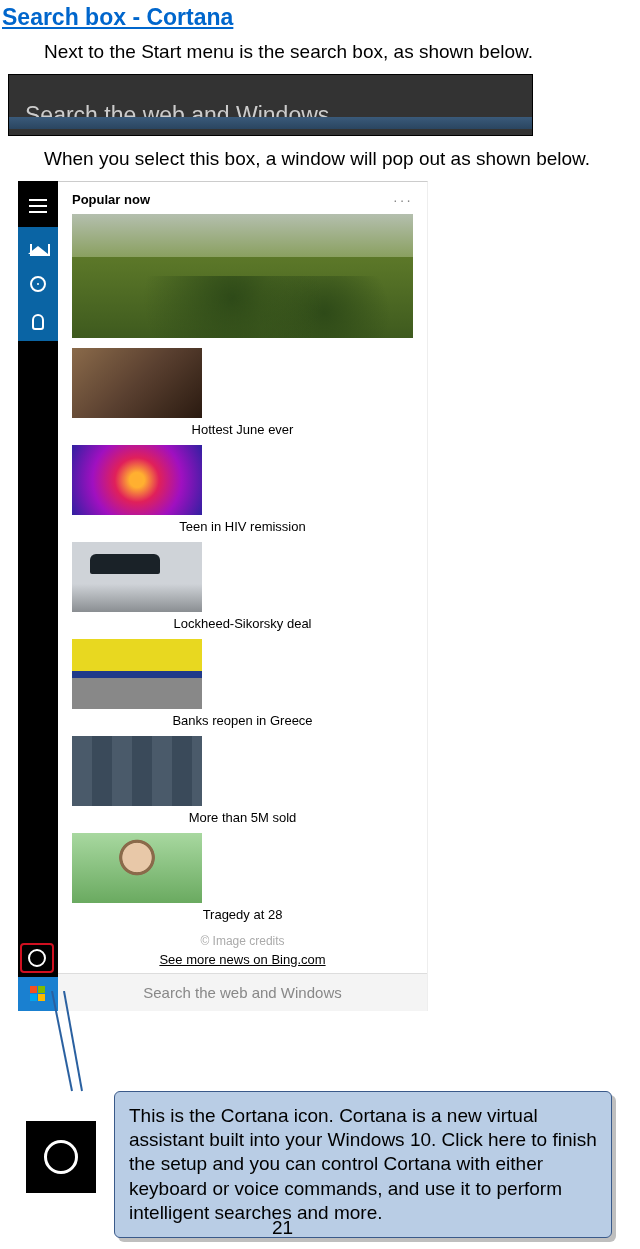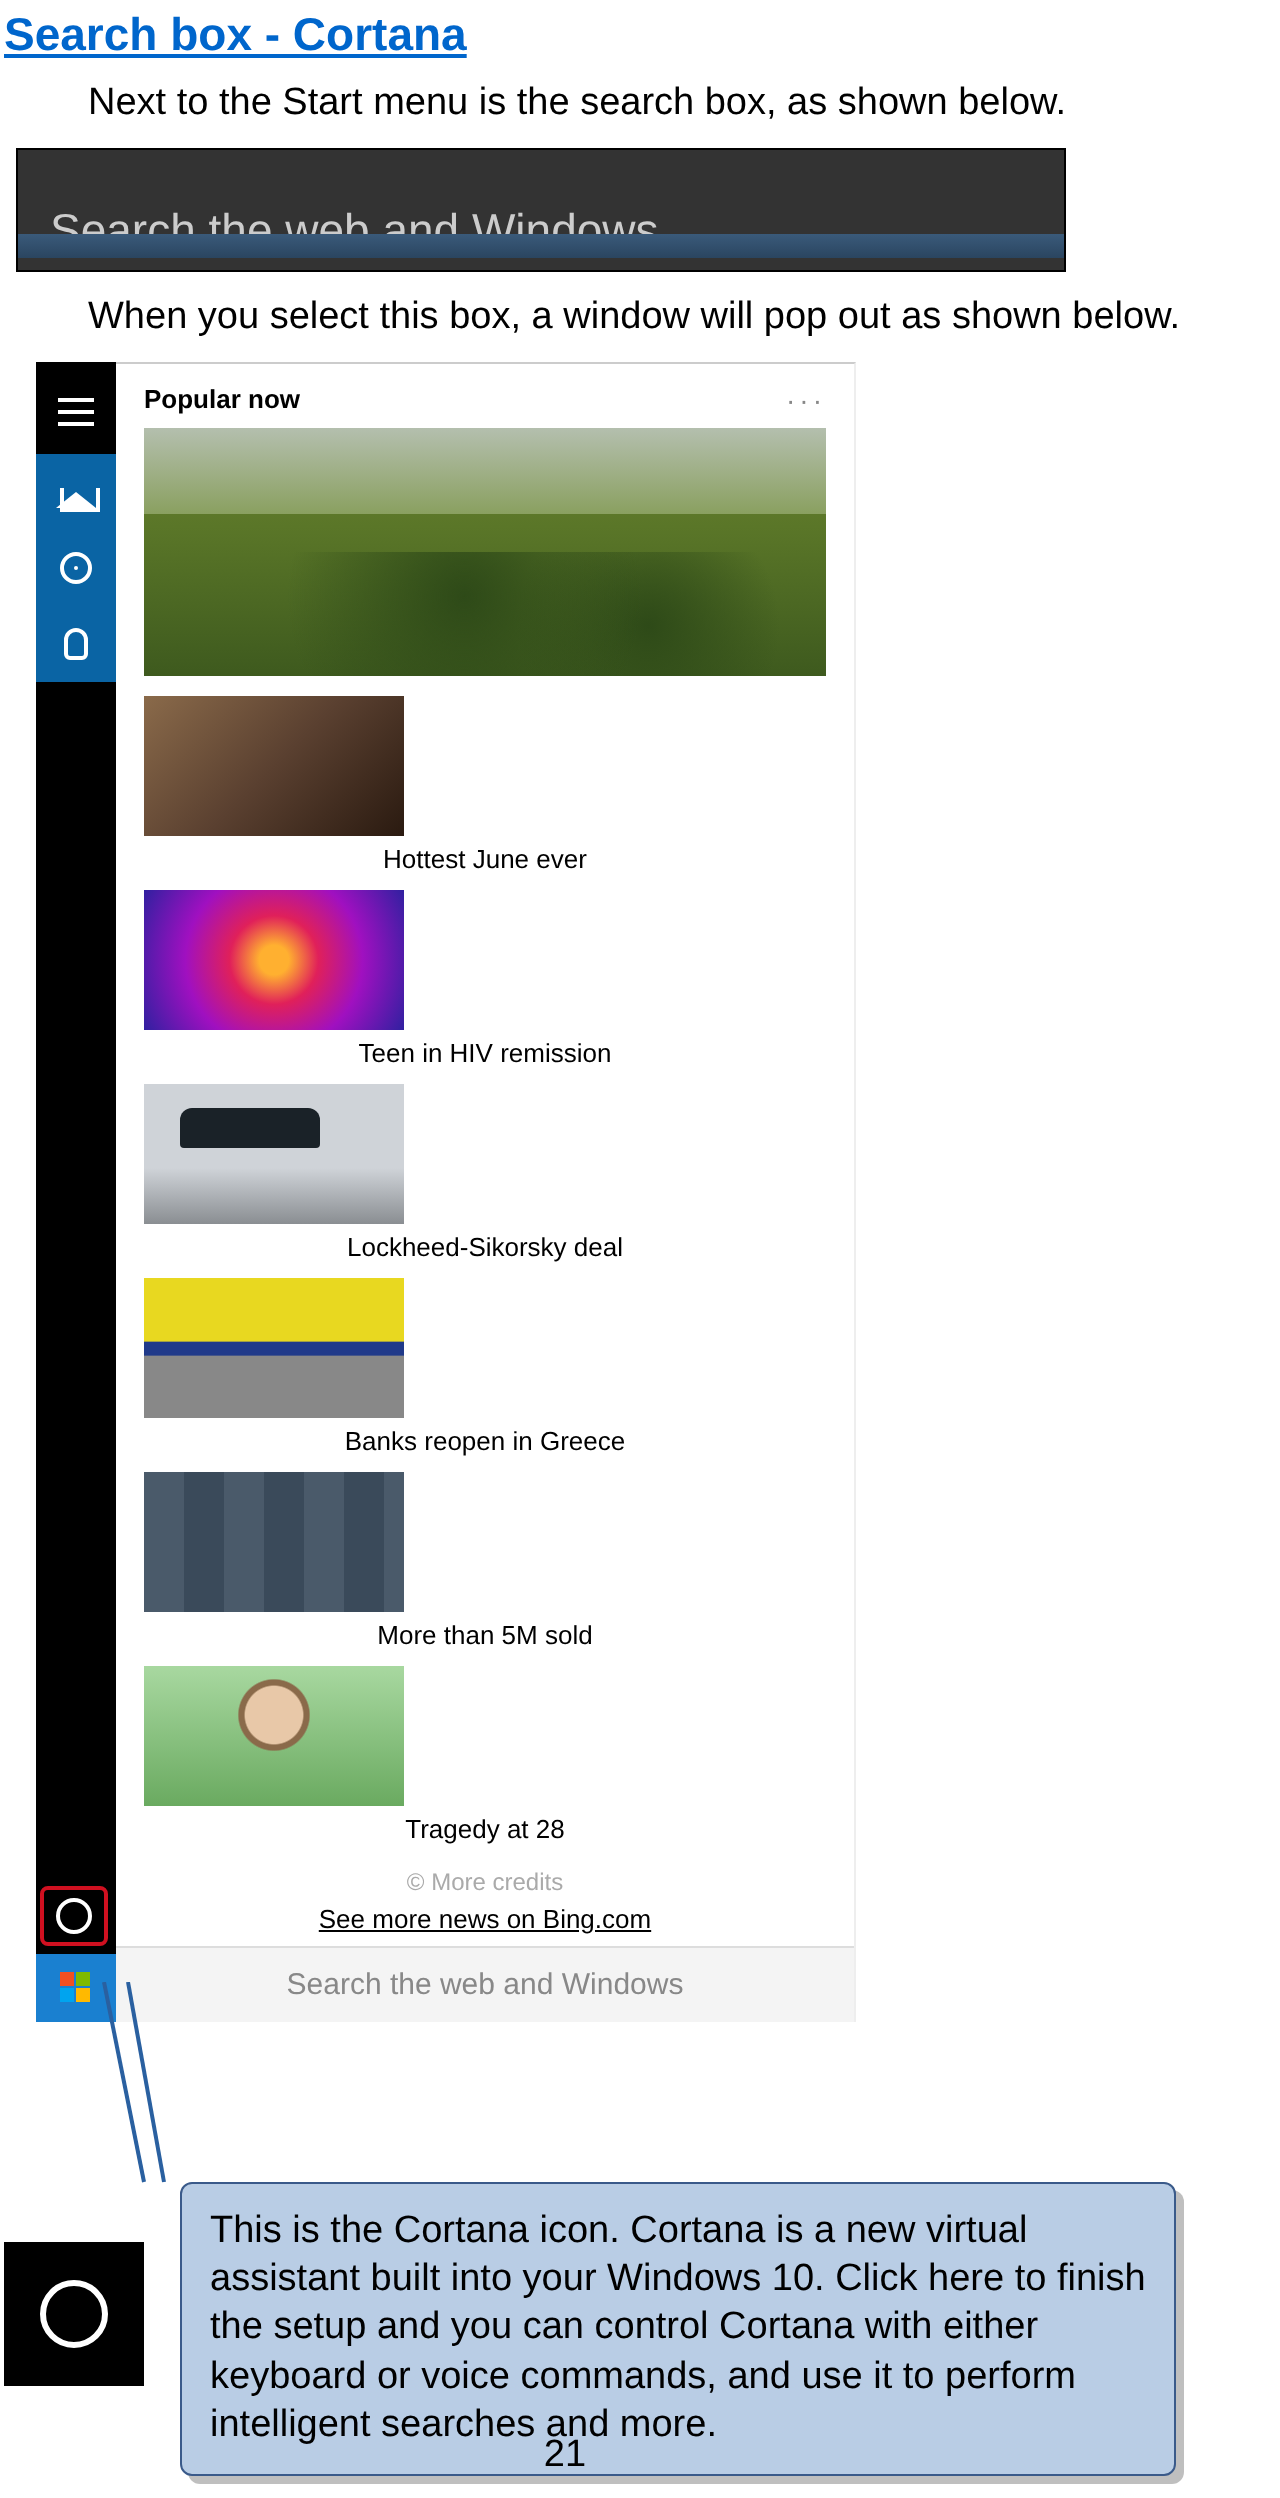--- a/index.html
+++ b/index.html
@@ -156,21 +156,21 @@
     .arrow-lines {
       position: relative;
       height: 80px;
       margin-left: 40px;
     }
     .arrow-lines svg { position:absolute; left:0; top:-20px; }
 
     .callout-row {
       display: flex;
       align-items: flex-start;
-      margin: 0 0 14px 0;
+      margin: 0 0 14px 24px;
     }
     .big-circle-box {
       width: 70px; height: 72px; background:#000;
       display:flex;align-items:center;justify-content:center;
       margin-right: 18px;
       margin-top: 30px;
     }
     .big-circle { width: 34px; height:34px; border:3px solid #fff; border-radius:50%;}
     .callout {
       background: #b9cde5;
@@ -304,21 +304,21 @@
         </div>
         <div class="news-item">
           <div class="news-thumb t5"></div>
           <div class="news-label">More than 5M sold</div>
         </div>
         <div class="news-item">
           <div class="news-thumb t6"></div>
           <div class="news-label">Tragedy at 28</div>
         </div>
       </div>
-      <div class="credits">© More credits</div>
+      <div class="credits">© Image credits</div>
       <div class="bing-link">See more news on Bing.com</div>
       <div class="popup-search">Search the web and Windows</div>
     </div>
   </div>
 
   <div class="arrow-lines">
     <svg width="120" height="120">
       <line x1="10" y1="0" x2="30" y2="100" stroke="#2a60a0" stroke-width="2"></line>
       <line x1="22" y1="0" x2="40" y2="100" stroke="#2a60a0" stroke-width="2"></line>
     </svg>

